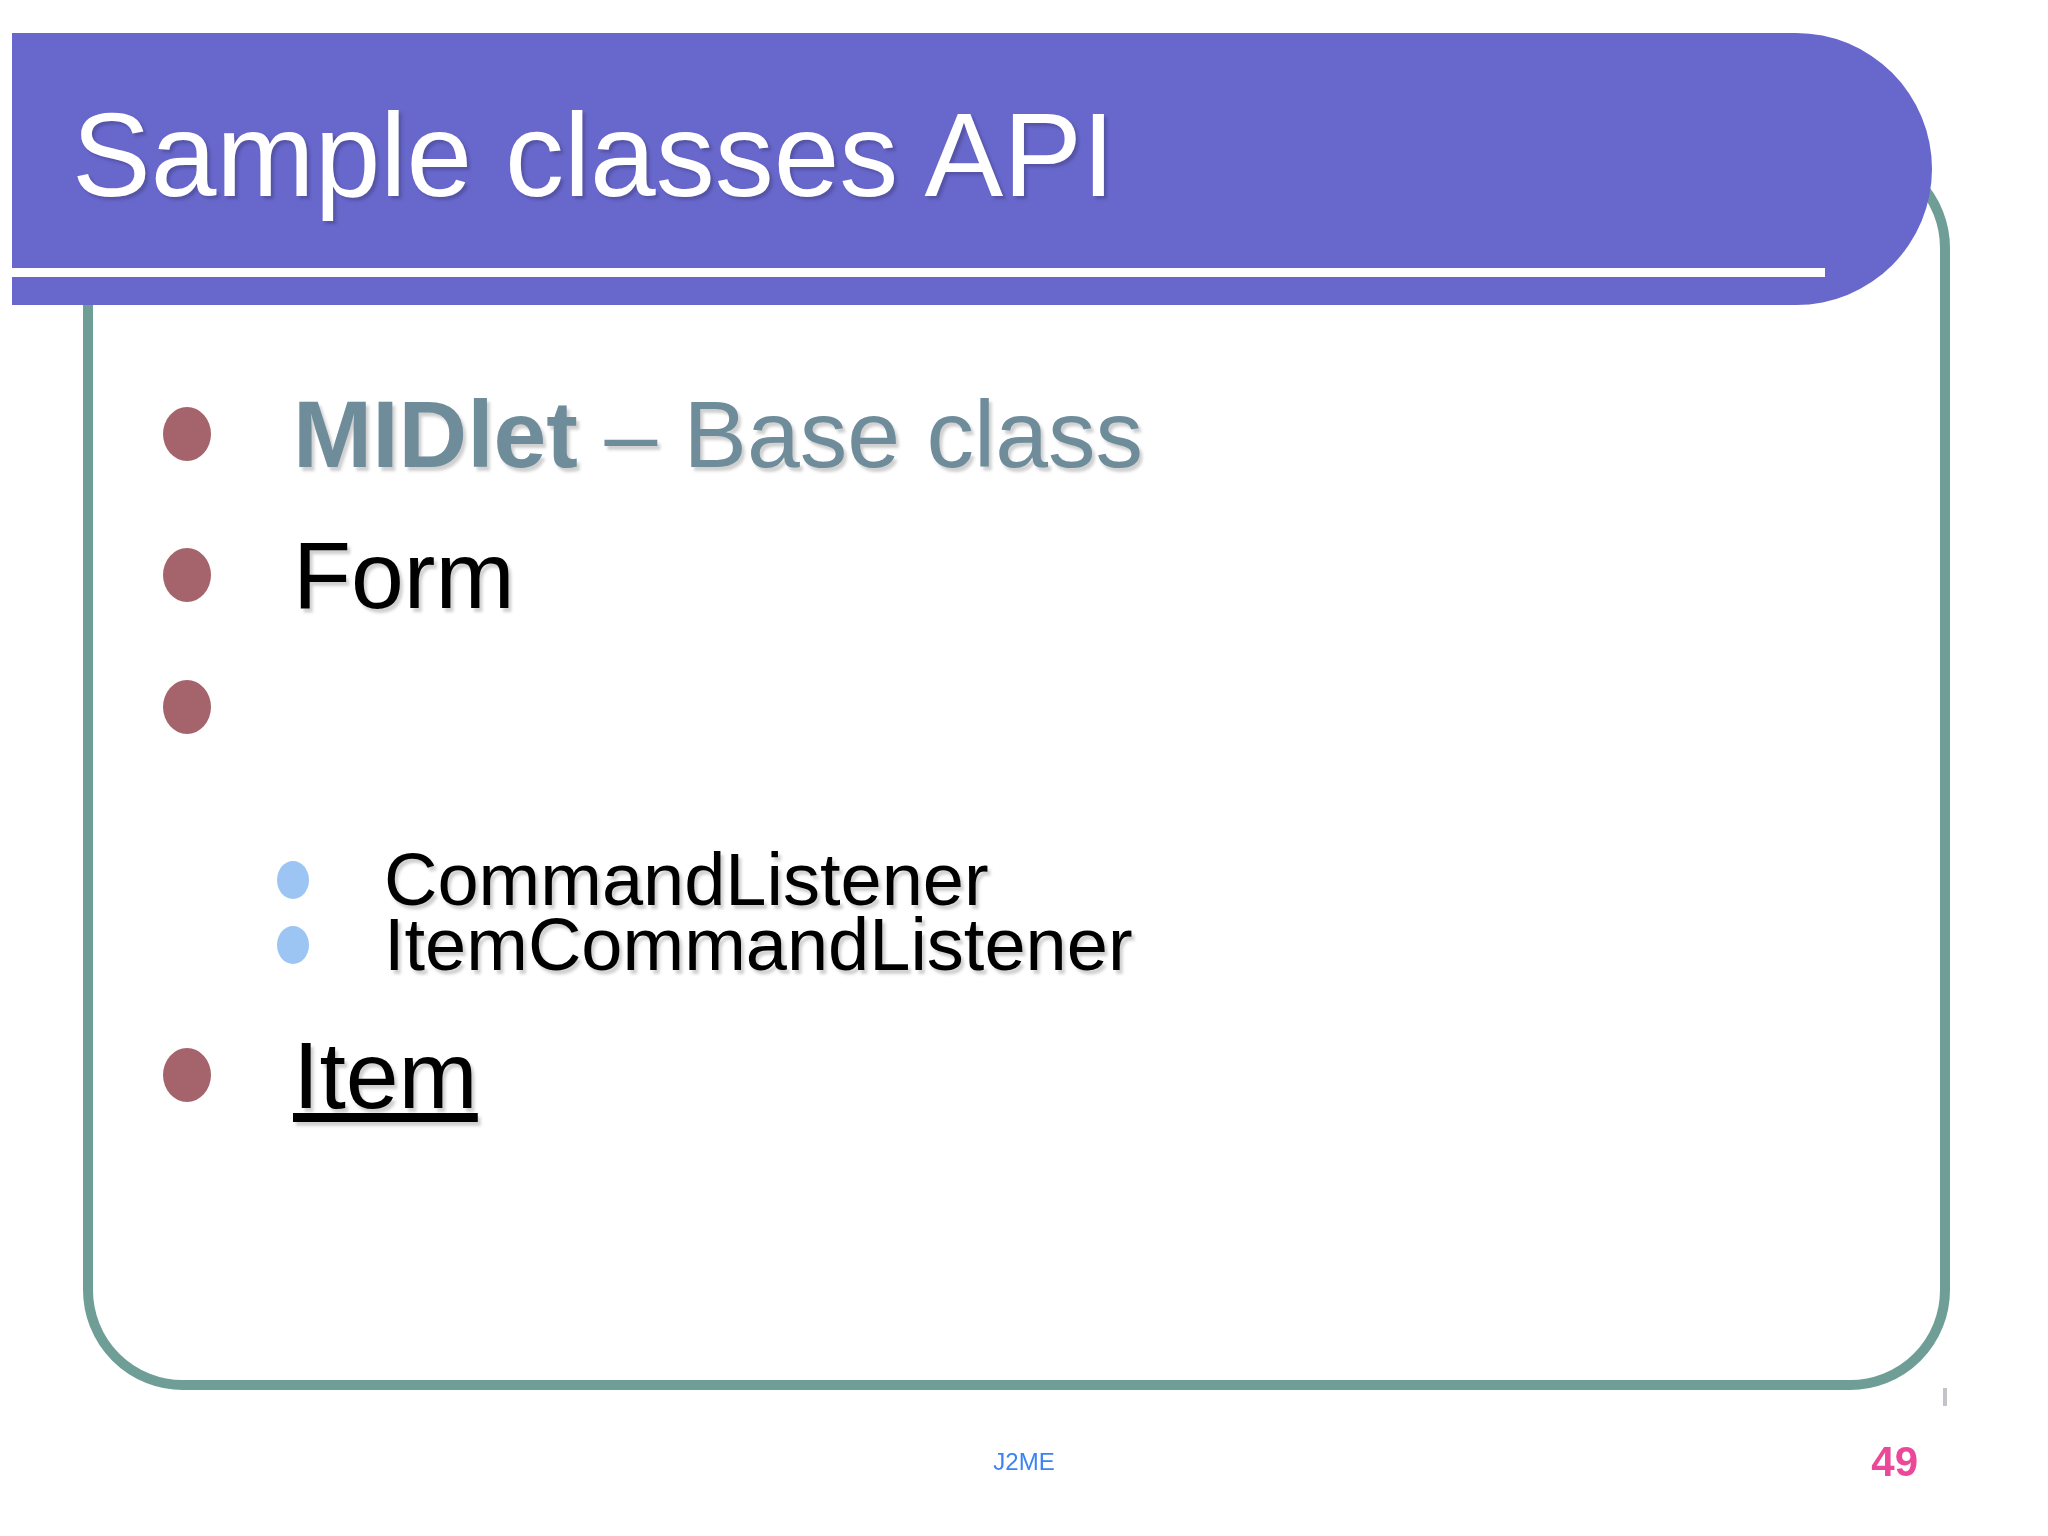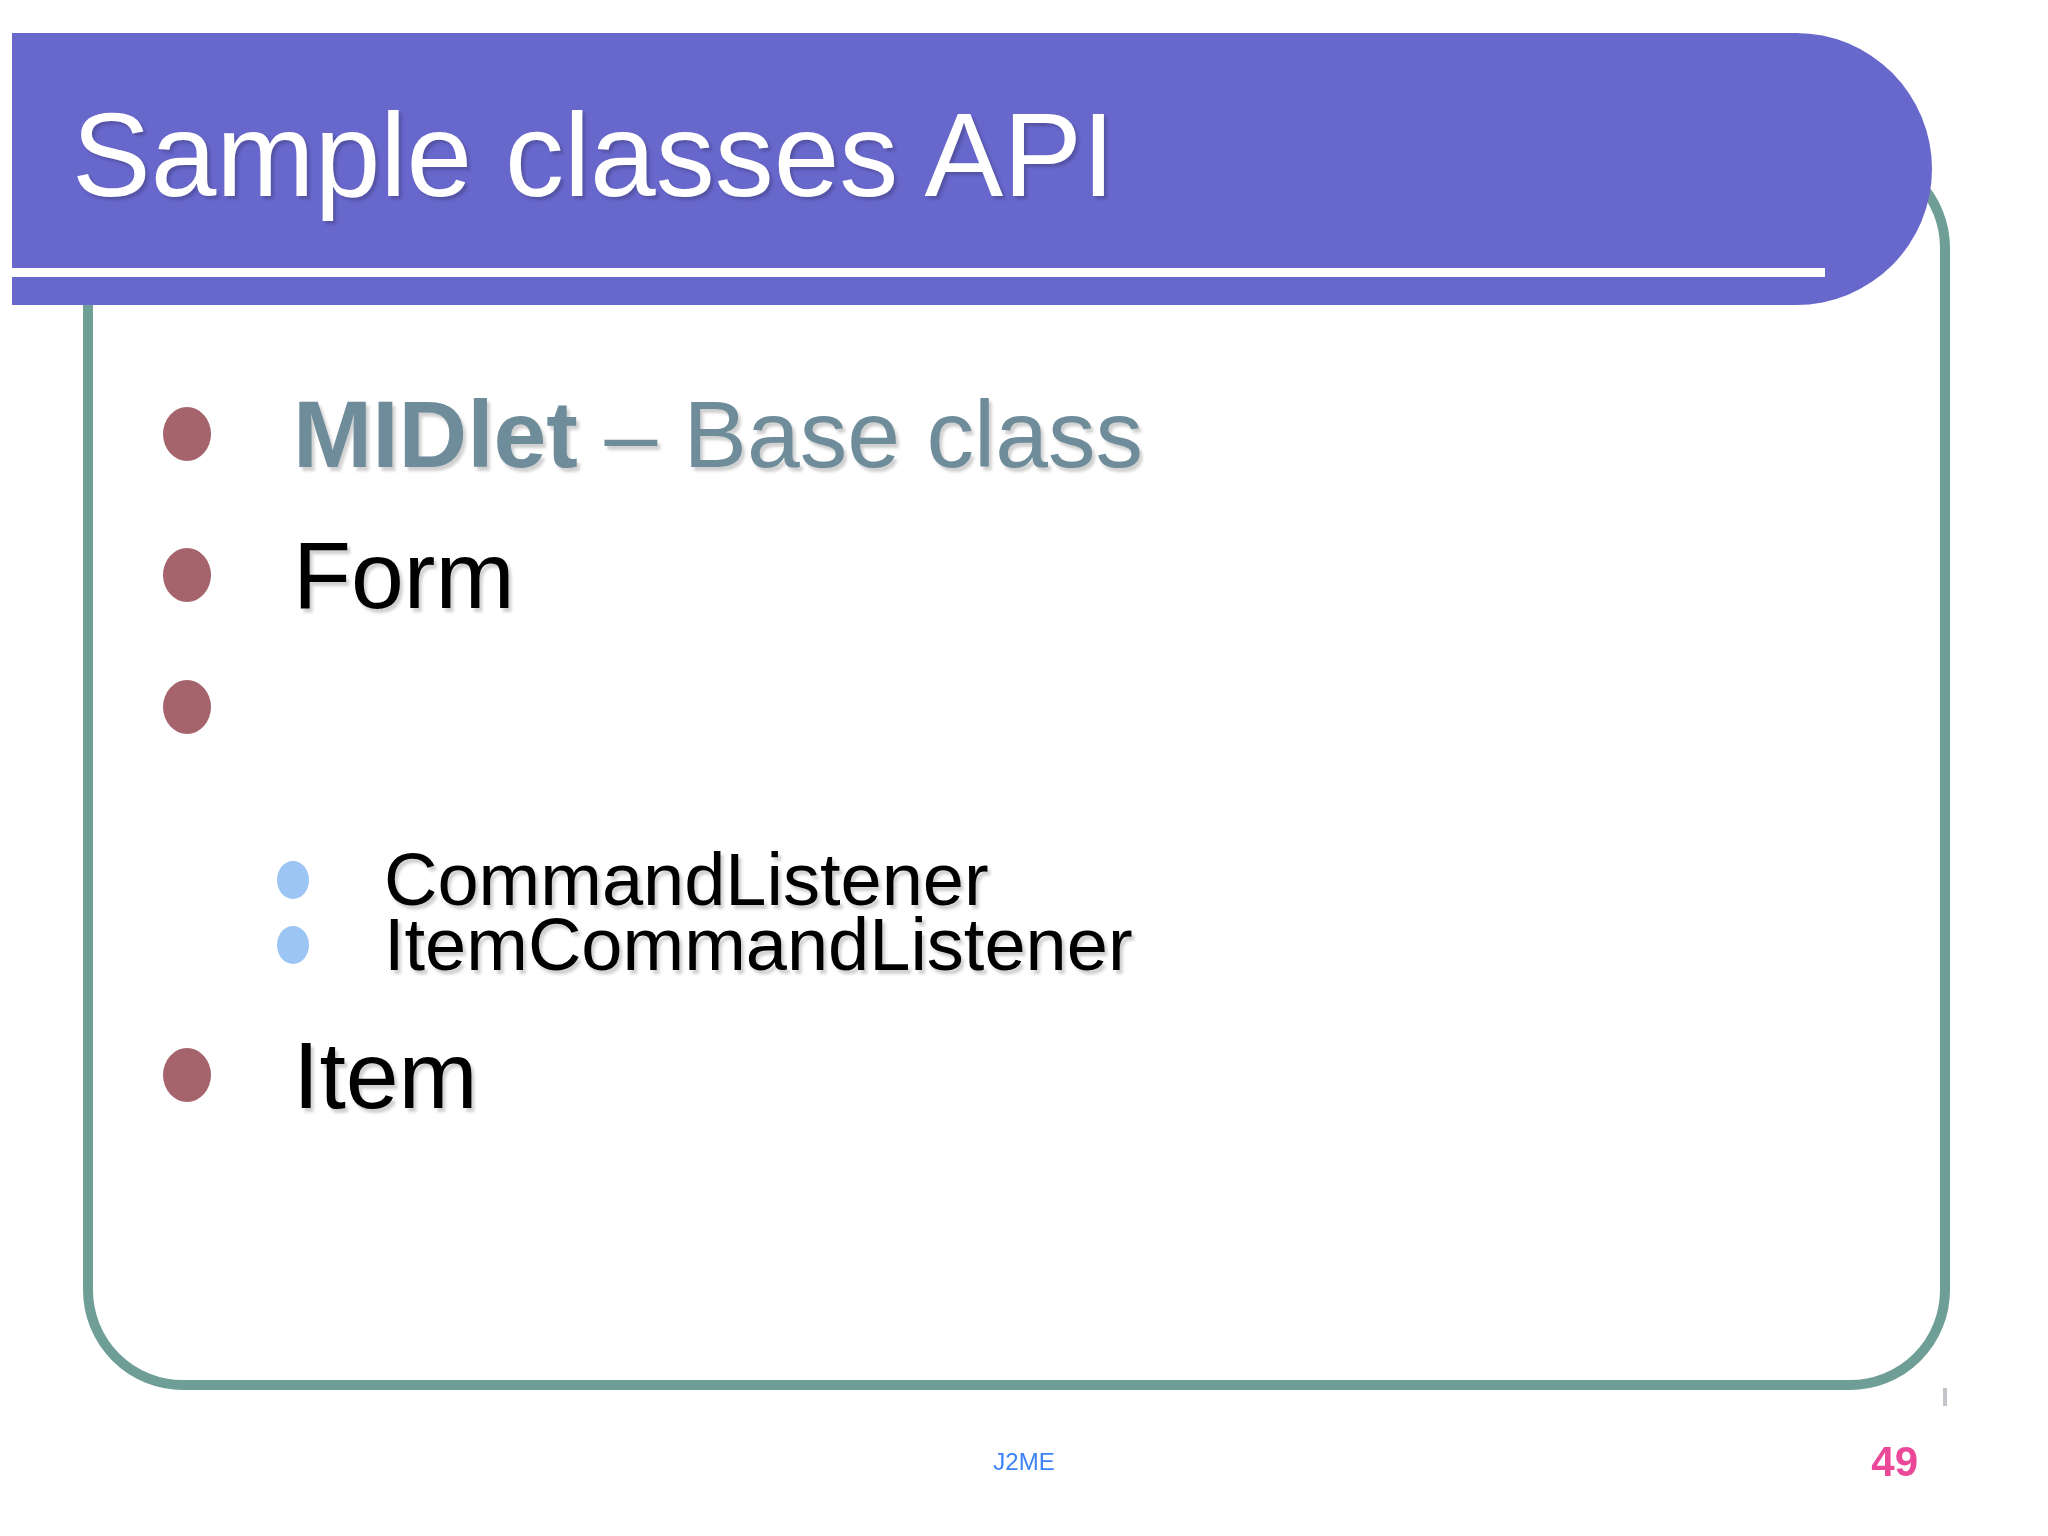--- a/index.html
+++ b/index.html
@@ -99,21 +99,21 @@
   }
   .l2 .txt { font-size: 74px; }
   .accent, .accent b { color: var(--accent-slate, #6e8c9a); }
   .accent b { font-weight: 700; }
 
   .row1 { top: 378px; }
   .row2 { top: 519px; }
   .row3 { top: 651px; }
   .row4 { top: 838px; }
   .row5 { top: 903px; }
-  .row6 { top: 1019px; }
+  .row6 { top: 1019px; text-decoration: underline; }
 
   
   .footer-label {
     position: absolute;
     left: 0; right: 0;
     top: 1448px;
     text-align: center;
     font-size: 24px;
     color: #3b82f6;
     z-index: 3;

